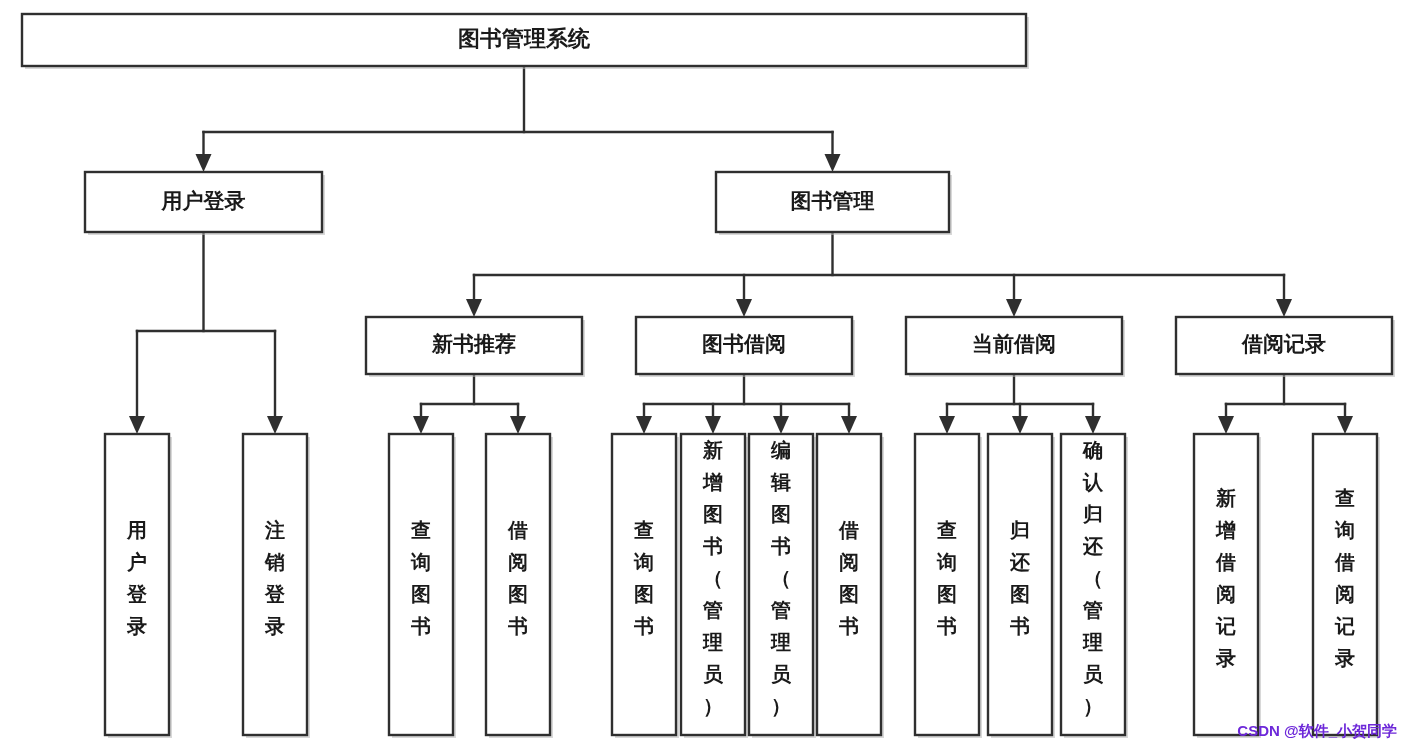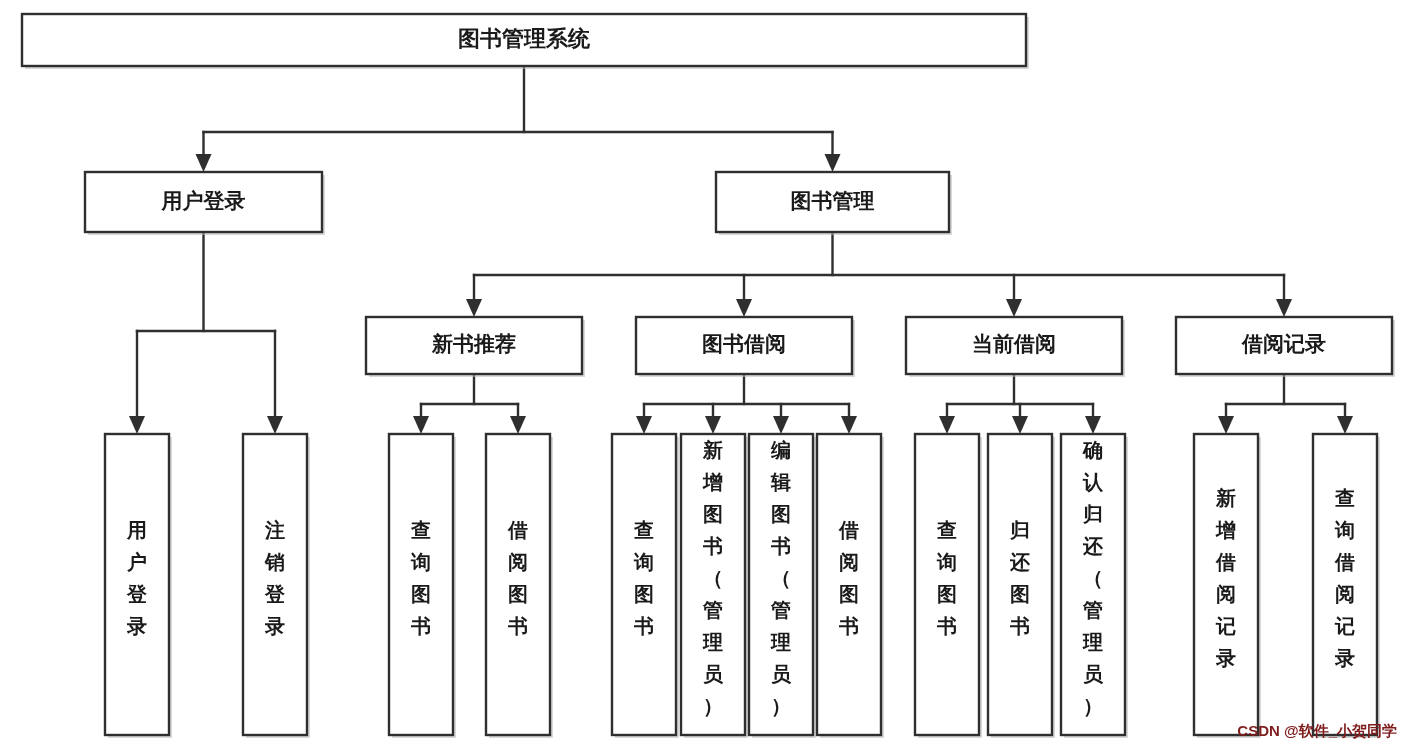--- a/index.html
+++ b/index.html
@@ -57,21 +57,21 @@
     font-family: "Liberation Sans", "DejaVu Sans", sans-serif;
     font-size: 20px;
     text-anchor: middle;
   }
   .watermark {
     position: absolute;
     right: 12px;
     bottom: 6px;
     font-family: "Liberation Sans", "DejaVu Sans", sans-serif;
     font-size: 15px;
-    color: #7f1d1d;
+    color: #6d28d9;
     white-space: nowrap;
     user-select: none;
   }
 </style>
 </head>
 <body>
 
 <div id="diagram-root">
   <svg id="diagram-svg" width="1405" height="747" viewBox="0 0 1405 747" xmlns="http://www.w3.org/2000/svg">
     <g id="connectors-layer">

